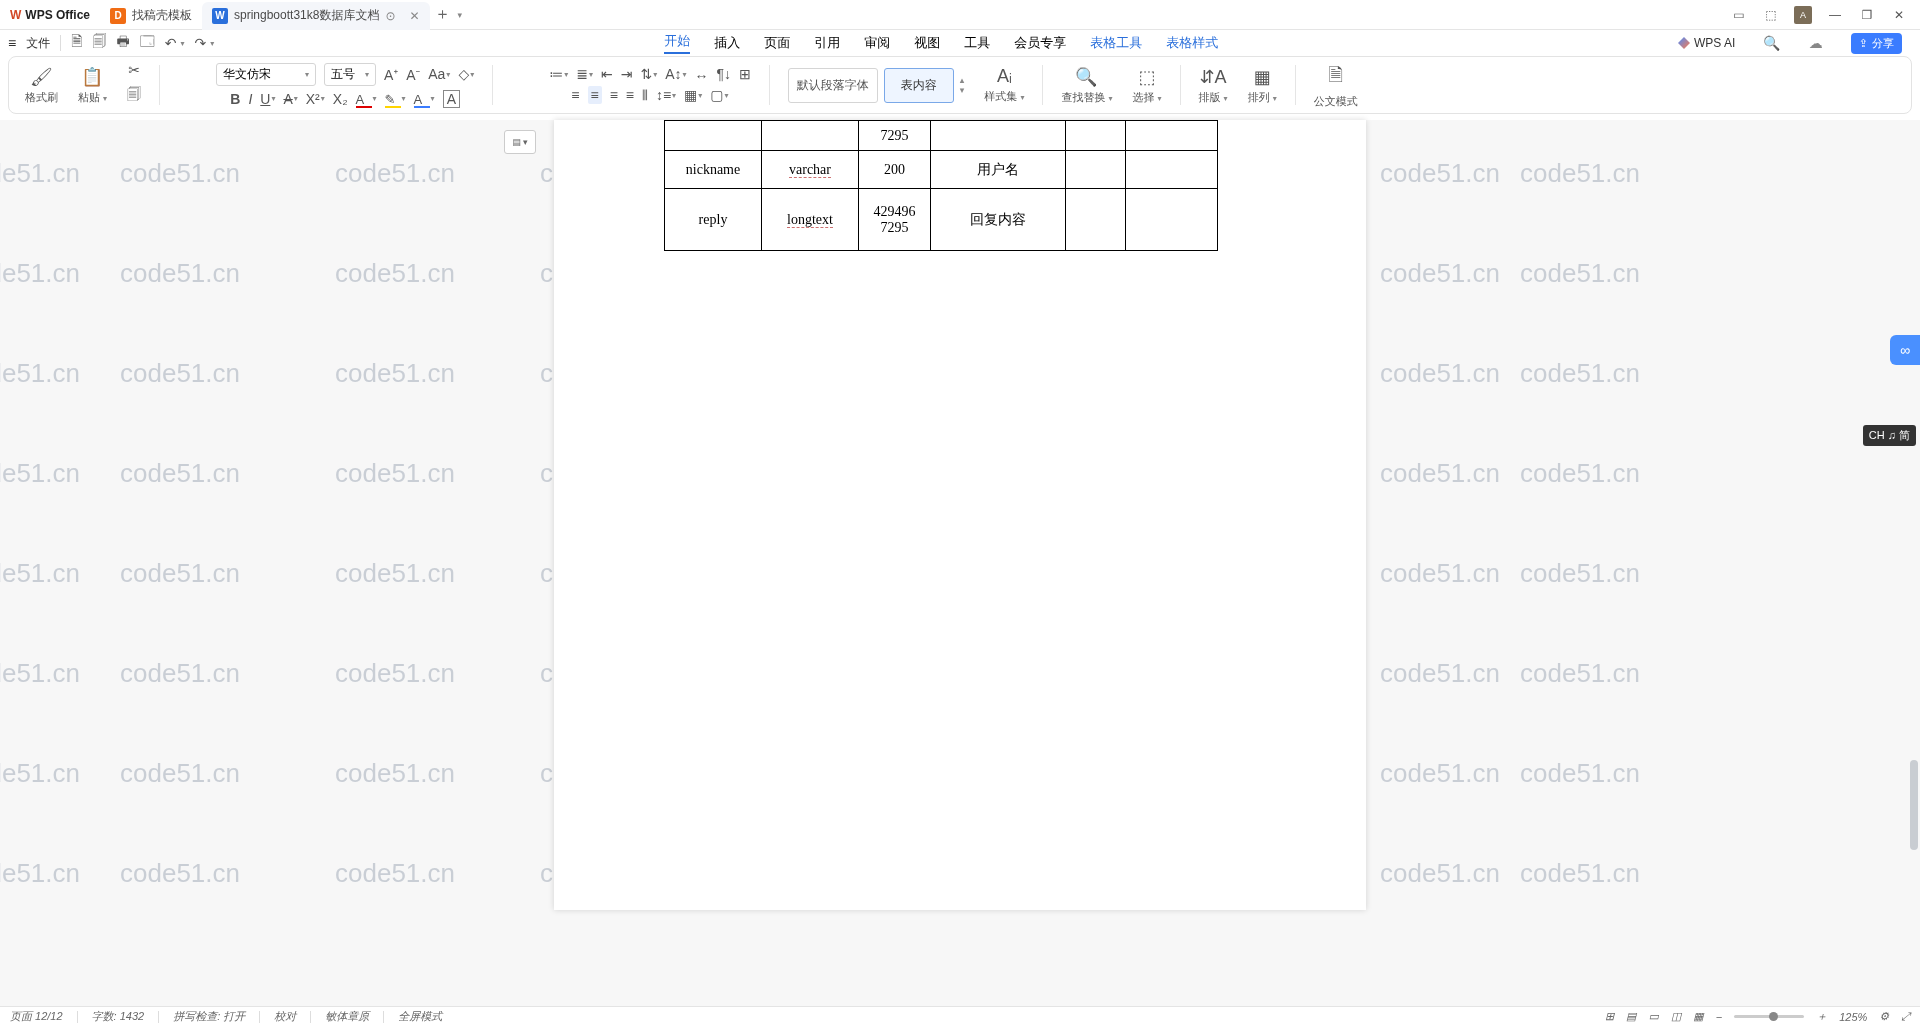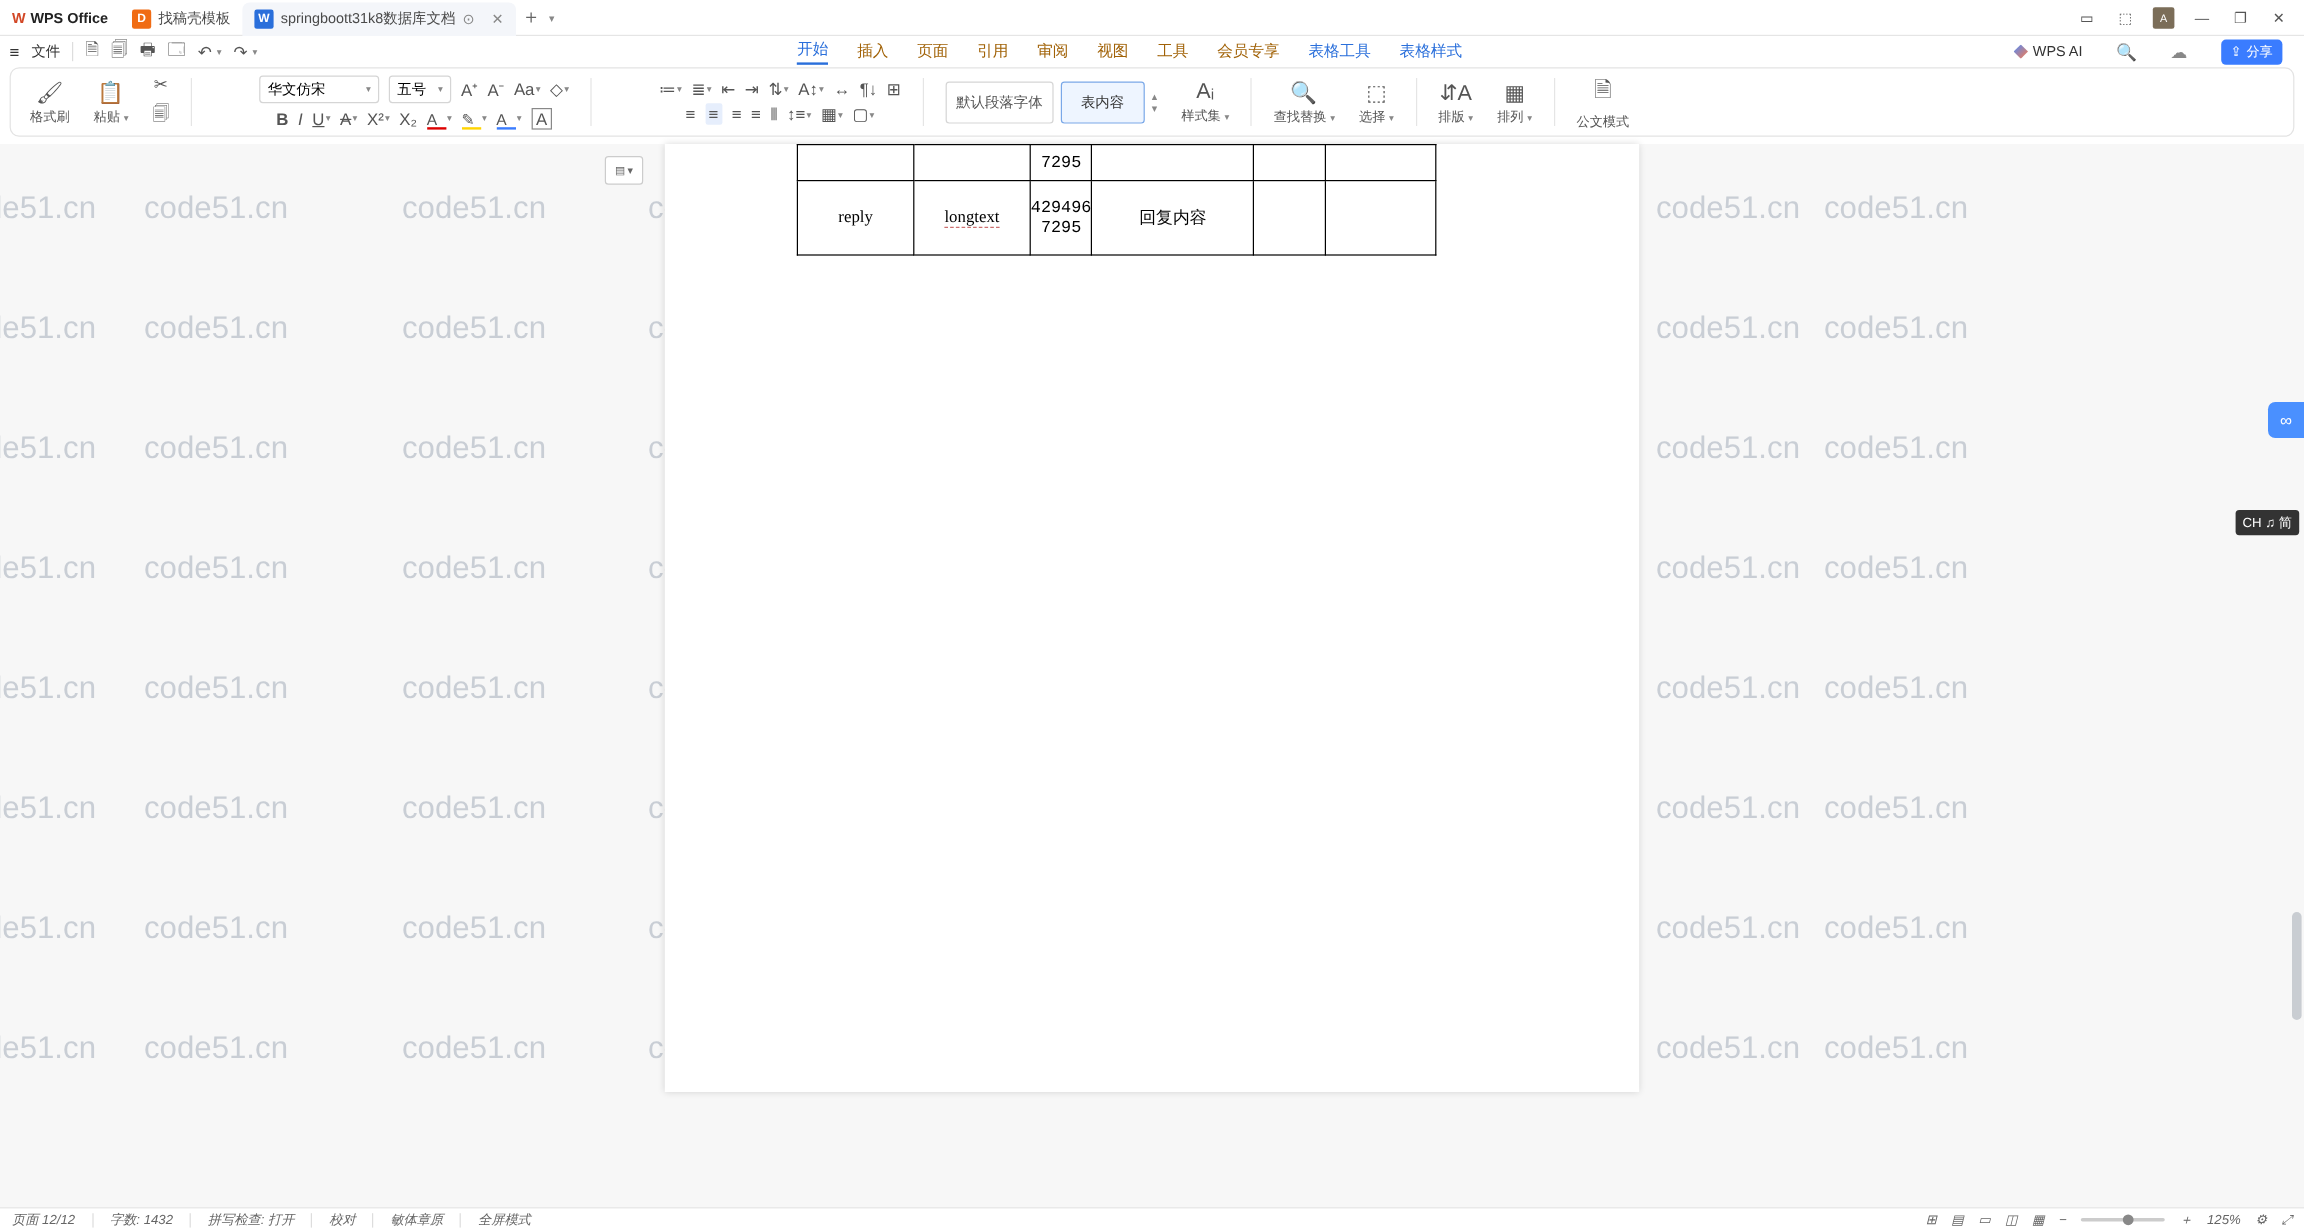--- a/index.html
+++ b/index.html
@@ -85,21 +85,21 @@
 }
 .qat .hamburger { font-size: 14px; color: #333; cursor:pointer; }
 .qat .file-label { font-size: 12px; color: #333; cursor:pointer; }
 .qat .sep { width:1px; height:16px; background:#ddd; }
 .qat .qat-icon { color:#555; cursor:pointer; font-size:14px;}
 .qat .caret { font-size:8px; color:#888; margin-left:-6px; }
 
 .tabsmenu {
   display:flex; align-items:center; gap:24px; margin-left: 440px;
 }
-.tabsmenu .menu-item { font-size:13px; color:#a16207; cursor:pointer; }
+.tabsmenu .menu-item { font-size:13px; color:#000000; cursor:pointer; }
 .tabsmenu .menu-item.active { color:#2a6fdb; border-bottom: 2px solid #2a6fdb; padding-bottom:2px; }
 .tabsmenu .menu-item.blue { color:#2a6fdb; }
 .qat-right { margin-left:auto; display:flex; align-items:center; gap:28px; padding-right:10px; }
 .wps-ai { display:flex; align-items:center; gap:4px; color:#333; font-size:12px; cursor:pointer;}
 .wps-ai .ai-icon { 
   width:12px;height:12px;
   background:linear-gradient(135deg,#4a8cff,#ff7b4a);
   clip-path: polygon(50% 0,100% 50%,50% 100%,0 50%);
 }
 .share-btn {
@@ -170,21 +170,21 @@
 .dtable{
   position:absolute;top:0;left:110px;
   border-collapse:collapse;font-family:"Times New Roman","SimSun",serif;
 }
 .dtable td{
   border:1px solid #000;padding:0;text-align:center;vertical-align:middle;
   font-size:14px;color:#000;
 }
 .dtable .c1{width:97px;height:36px;}
 .dtable .c2{width:97px;}
-.dtable .c3{width:43px;font-family:Liberation Mono, monospace;}
+.dtable .c3{width:72px;}
 .dtable .c4{width:135px;}
 .dtable .c5{width:60px;}
 .dtable .c6{width:92px;}
 .dtable .h2{height:62px;}
 .dtable .h1{height:30px;}
 .dtable .uline{border-bottom:1px dashed #cc7070;color:#000;}
 
 
 .red-head{
   position:absolute;top:280px;left:0;right:0;text-align:center;
@@ -496,20 +496,28 @@
       <tbody>
           <tr>
         <td class="c1 h1"></td>
         <td class="c2"></td>
         <td class="c3">7295</td>
         <td class="c4"></td>
         <td class="c5"></td>
         <td class="c6"></td>
       </tr>
       <tr>
+        <td class="c1" style="height:38px;">nickname</td>
+        <td class="c2"><span class="uline">varchar</span></td>
+        <td class="c3">200</td>
+        <td class="c4">用户名</td>
+        <td class="c5"></td>
+        <td class="c6"></td>
+      </tr>
+      <tr>
         <td class="c1 h2">reply</td>
         <td class="c2"><span class="uline">longtext</span></td>
         <td class="c3"><span>429496</span><br><span>7295</span></td>
         <td class="c4">回复内容</td>
         <td class="c5"></td>
         <td class="c6"></td>
       </tr>
     </tbody>
       </table>
 

